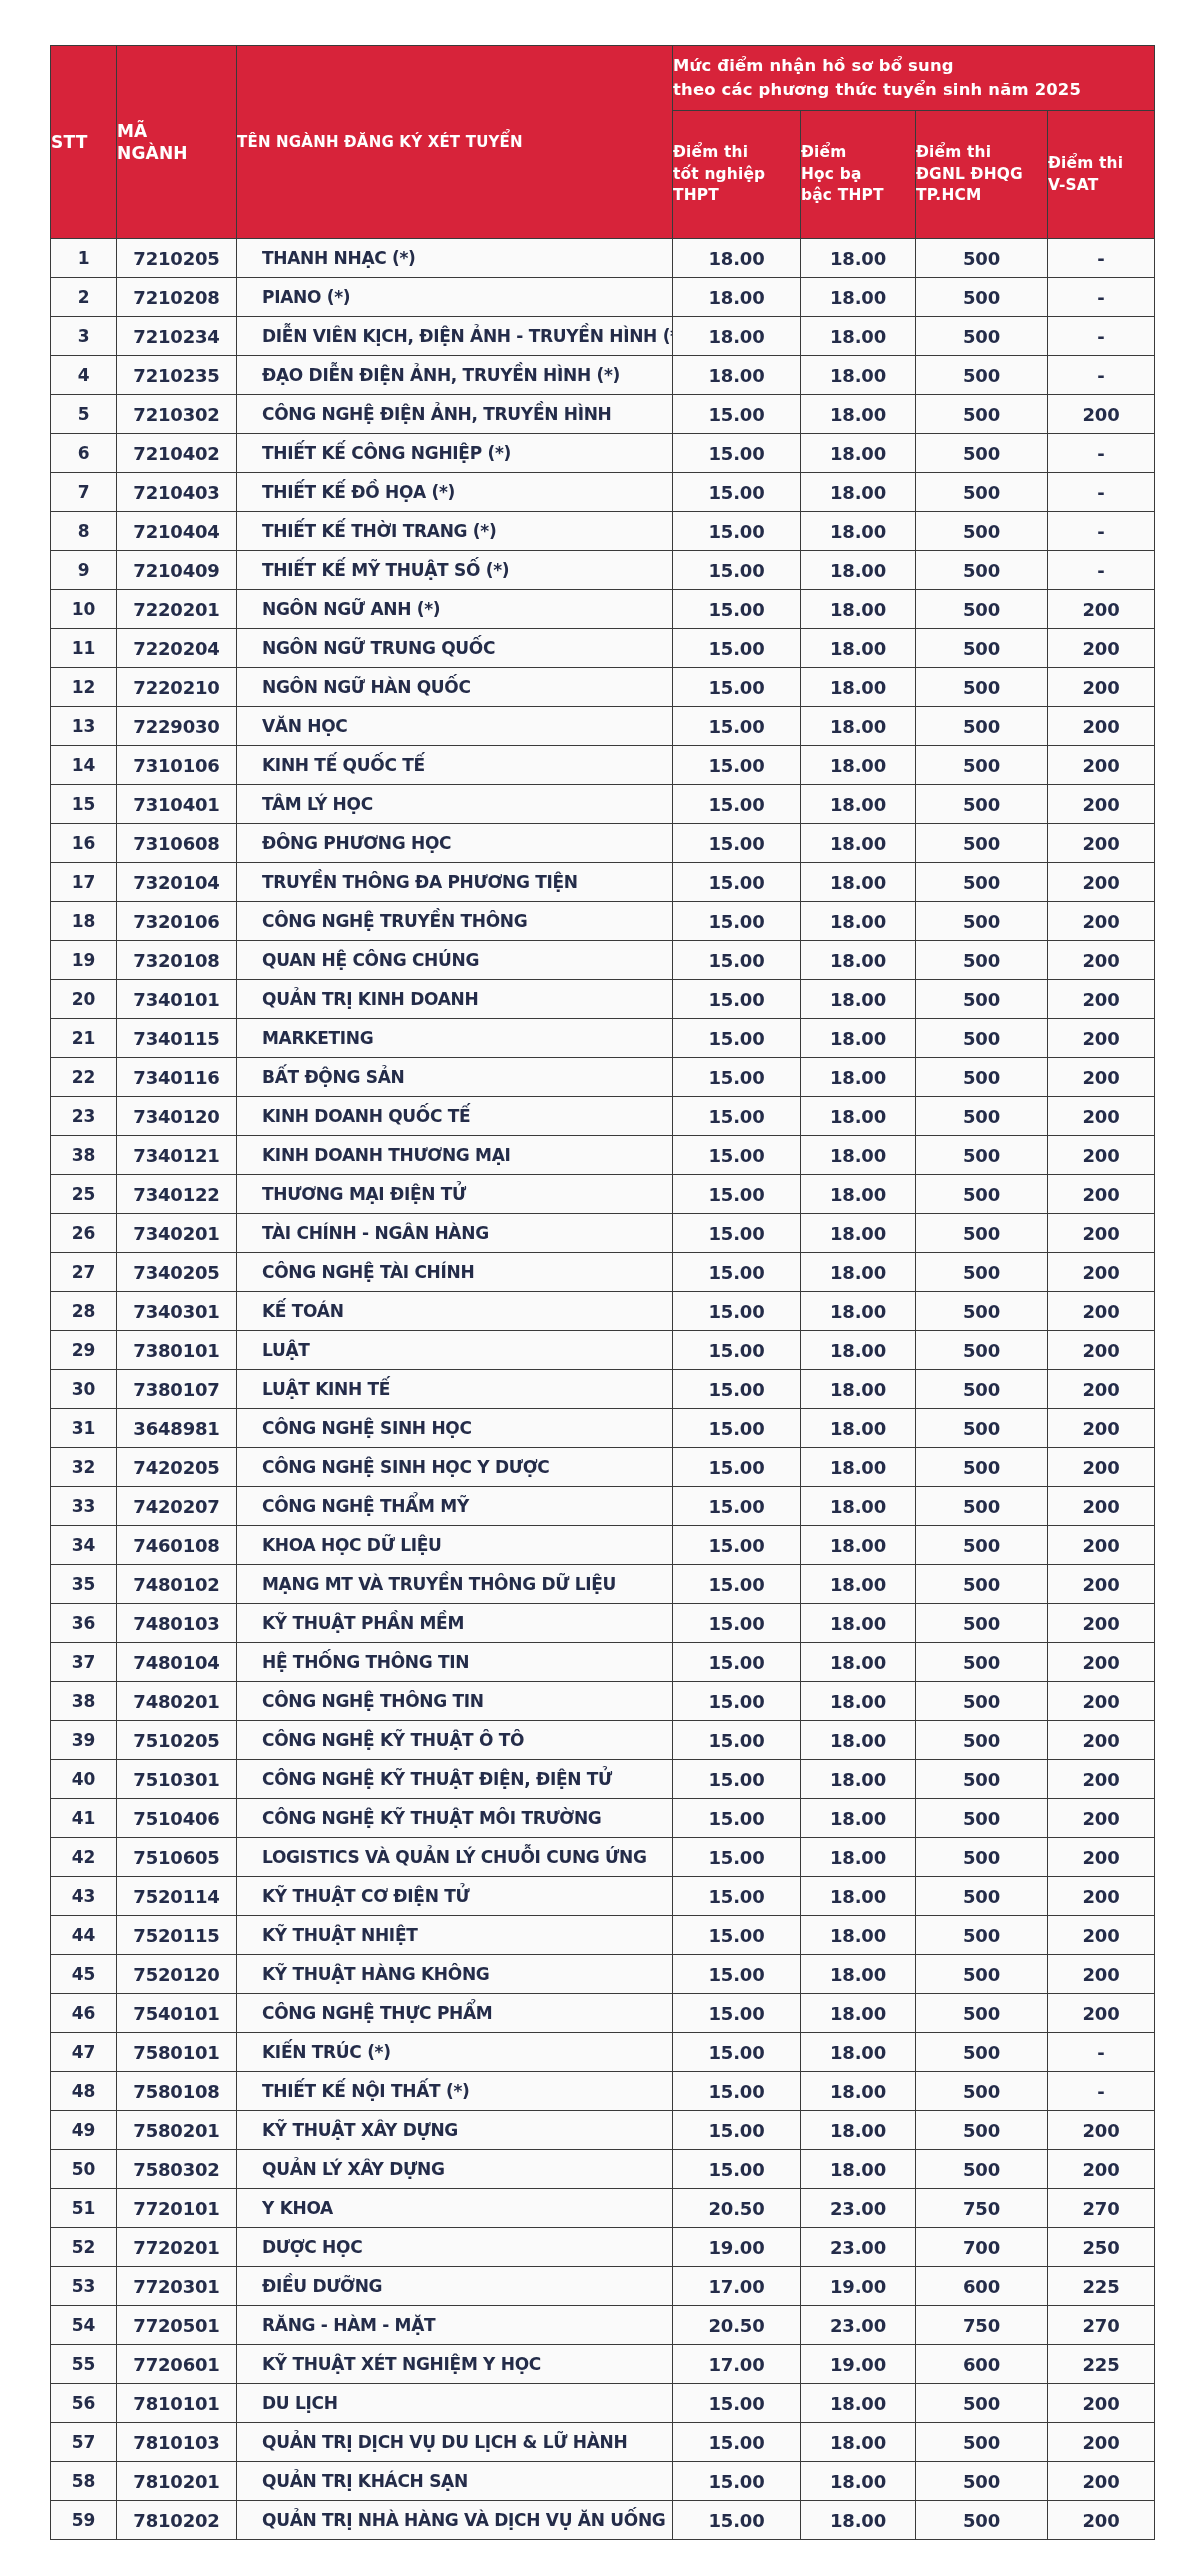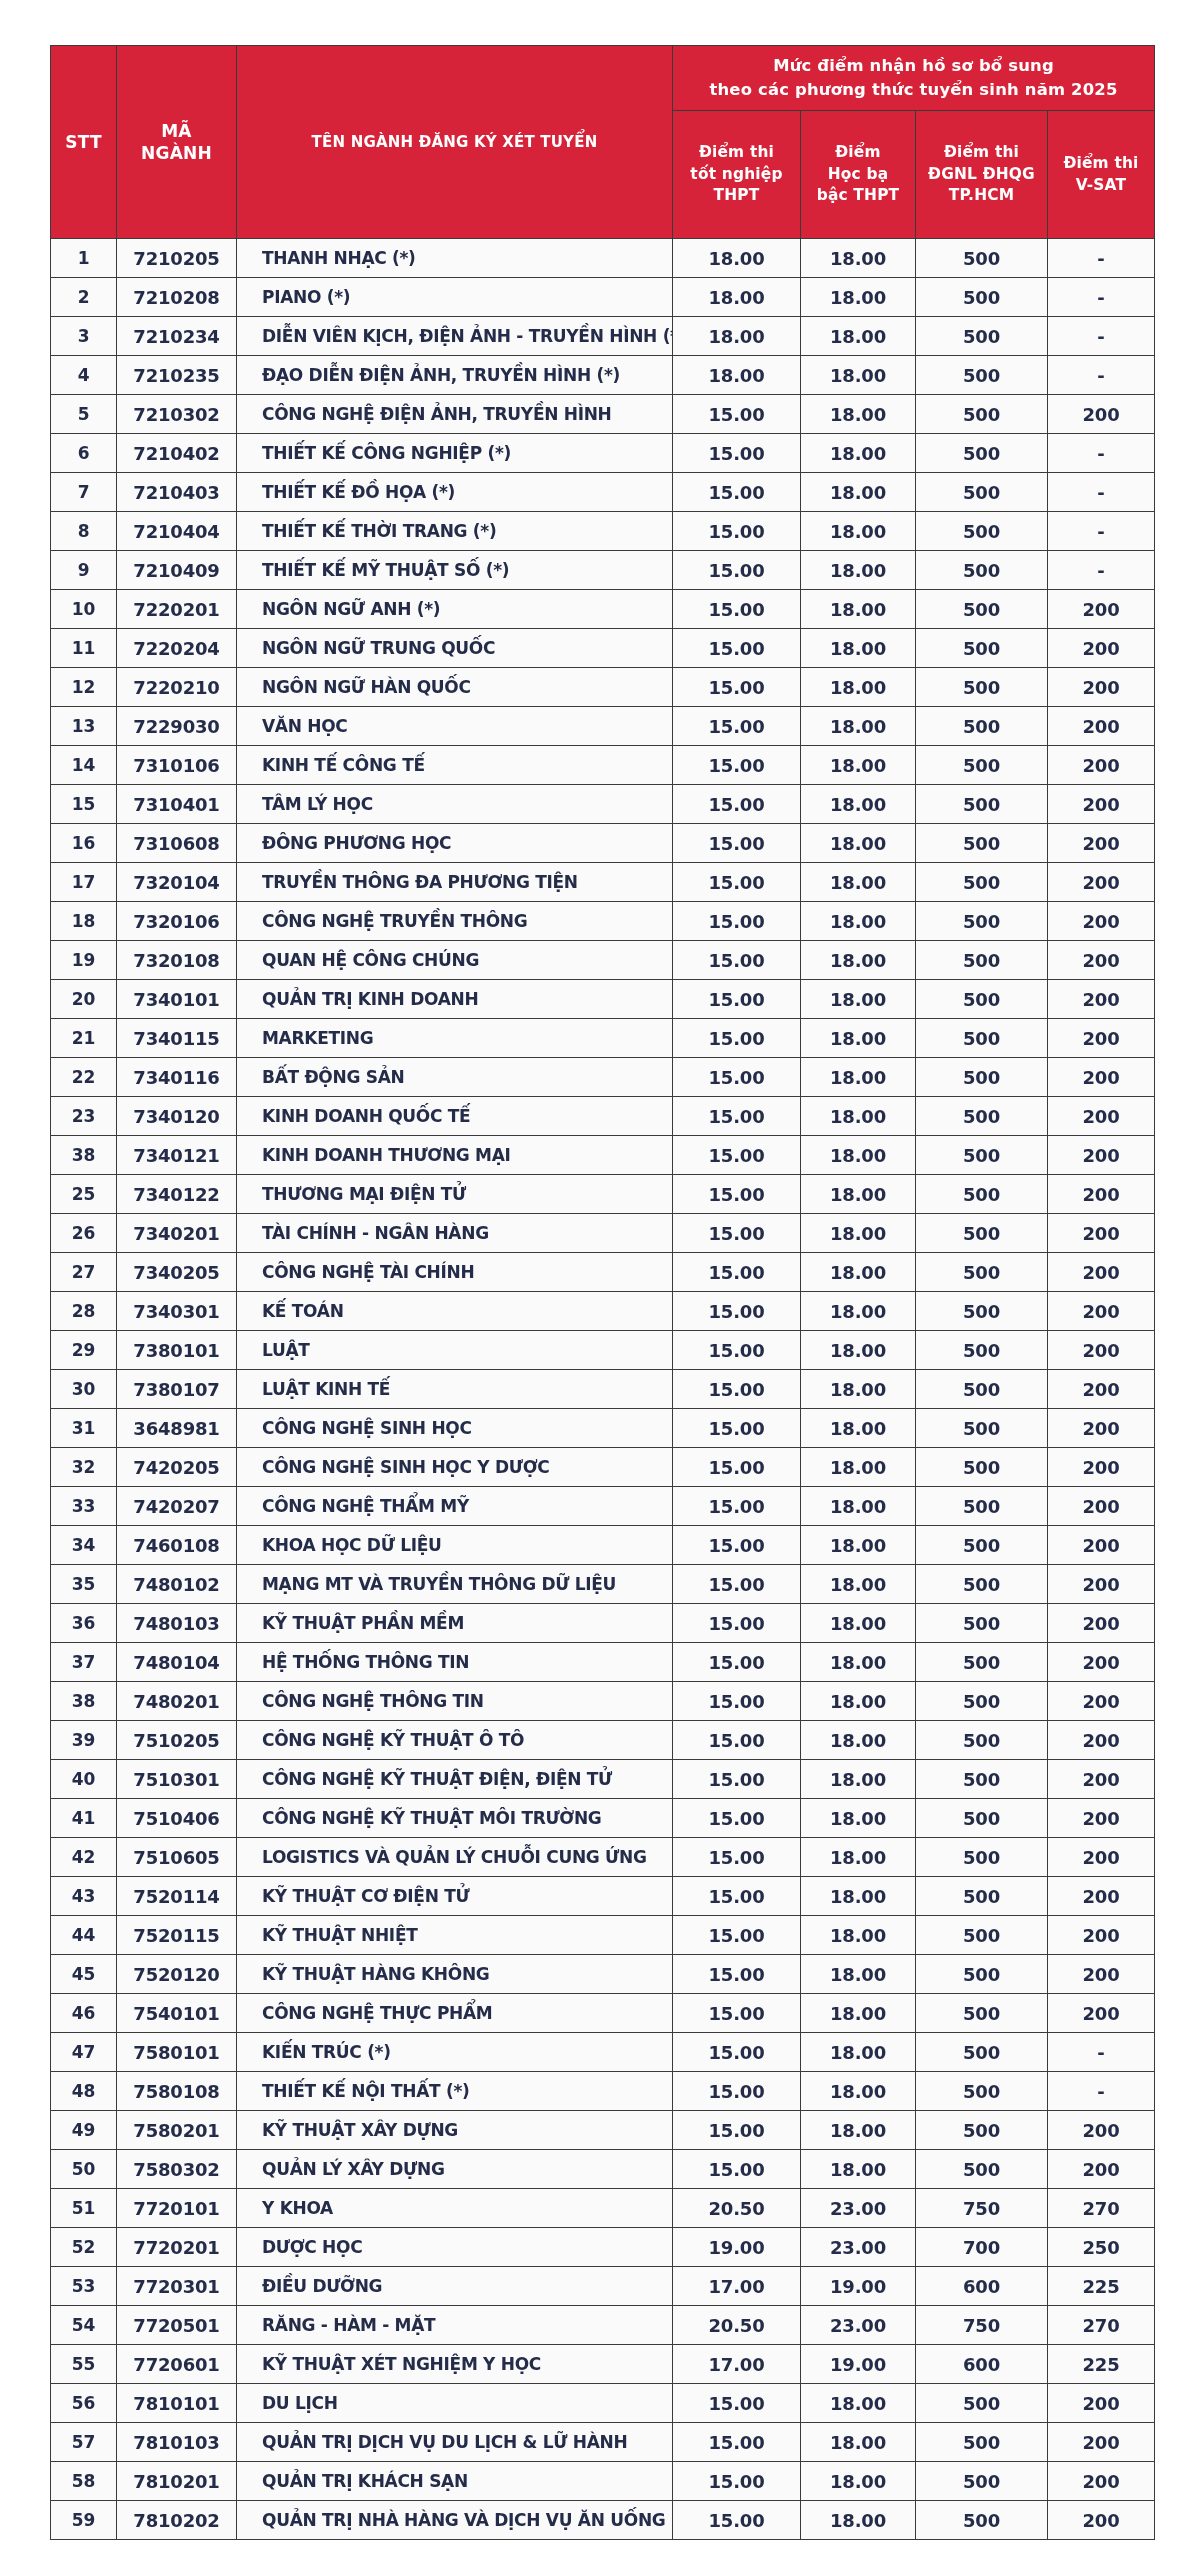--- a/index.html
+++ b/index.html
@@ -22,21 +22,21 @@
   }
   table.scores th,table.scores td{
     border:1.9px solid var(--border);
     overflow:hidden;
   }
   
   thead th{
     background:var(--accent);
     color:#ffffff;
     font-weight:bold;
-    text-align:center;
+    text-align:left;
     vertical-align:middle;
     white-space:pre-line;
     letter-spacing:0.2px;
   }
   tr.banner-row{height:65px;}
   tr.sub-row{height:128px;}
   th.h-stt{font-size:17px;margin-left:32px;}
   th.h-code{font-size:17px;line-height:1.3;margin-left:27px;}
   th.h-name{font-size:15px;}
   th.h-banner{font-size:16.4px;line-height:1.45;}
@@ -212,21 +212,21 @@
         <td class="col-code">7229030</td>
         <td class="col-name">VĂN HỌC</td>
         <td class="col-num">15.00</td>
         <td class="col-num">18.00</td>
         <td class="col-num">500</td>
         <td class="col-num">200</td>
       </tr>
       <tr>
         <td class="col-stt">14</td>
         <td class="col-code">7310106</td>
-        <td class="col-name">KINH TẾ CÔNG TẾ</td>
+        <td class="col-name">KINH TẾ QUỐC TẾ</td>
         <td class="col-num">15.00</td>
         <td class="col-num">18.00</td>
         <td class="col-num">500</td>
         <td class="col-num">200</td>
       </tr>
       <tr>
         <td class="col-stt">15</td>
         <td class="col-code">7310401</td>
         <td class="col-name">TÂM LÝ HỌC</td>
         <td class="col-num">15.00</td>

